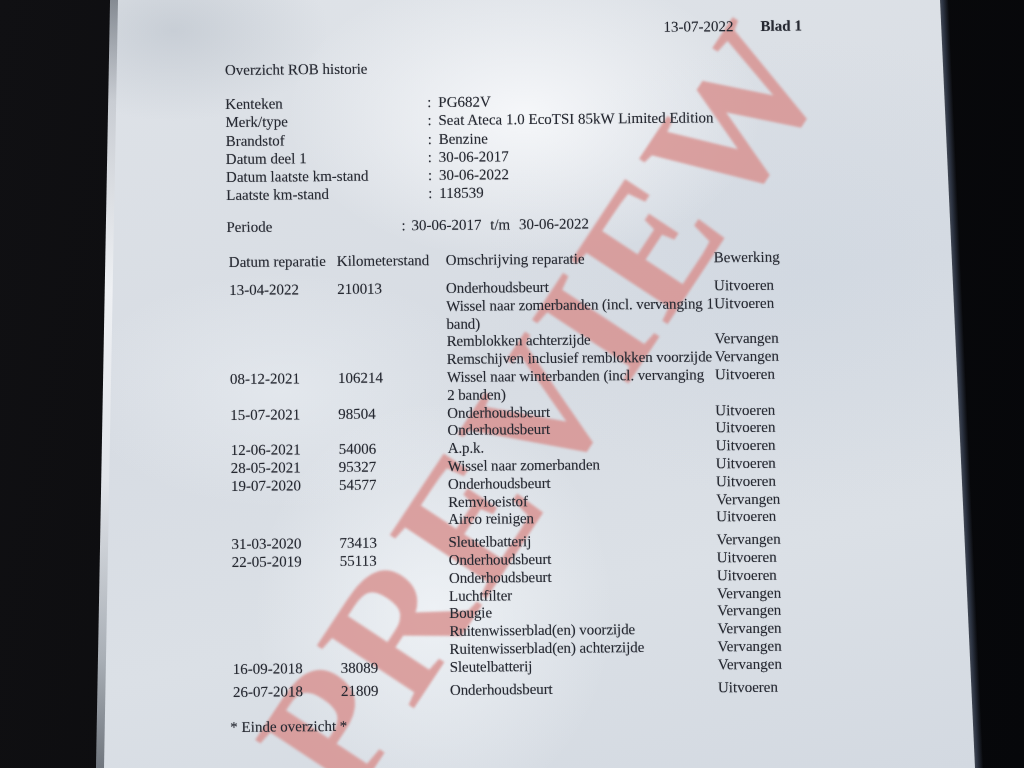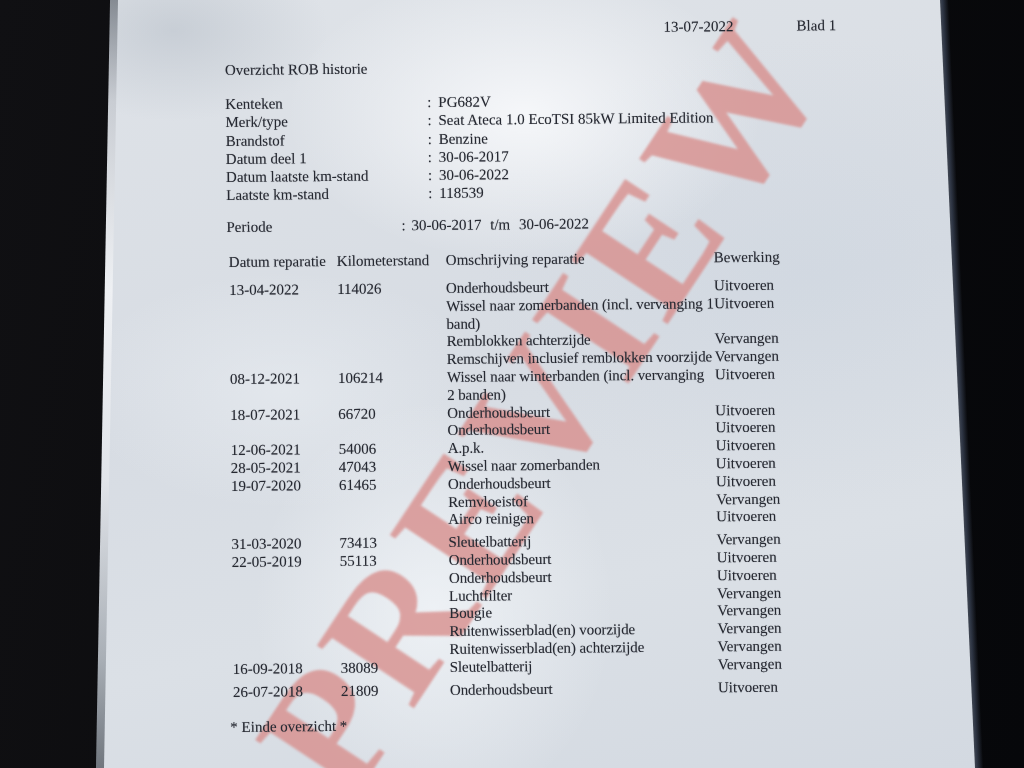--- a/index.html
+++ b/index.html
@@ -70,21 +70,21 @@
     letter-spacing: 6px;
     filter: blur(1px);
     opacity: 0.8;
     z-index: 0;
     text-shadow: none;
     white-space: nowrap;
   }
   .layer { position: relative; z-index: 1; }
   .top-row { position: absolute; top: 20px; left: 0; width: 100%; }
   .print-date { position: absolute; left: 563px; }
-  .page-number { position: absolute; left: 696px; }
+  .page-number { position: absolute; left: 660px; font-weight: bold; }
   .title {
     position: absolute; left: 124px; top: 59px;
     font-size: 15px; font-weight: 400; margin: 0;
   }
   .info-block { position: absolute; left: 124px; top: 92px; }
   .info-row {
     display: grid;
     grid-template-columns: 202px 11px auto;
     height: 18.3px; line-height: 18.3px;
     white-space: nowrap;
@@ -167,21 +167,21 @@
         </div>
         <div class="table-header" id="table-header">
             <div>Datum reparatie</div>
             <div>Kilometerstand</div>
             <div>Omschrijving reparatie</div>
             <div>Bewerking</div>
           </div>
         <div class="table-rows" id="table-rows">
             <div class="trow">
               <div>13-04-2022</div>
-              <div>114026</div>
+              <div>210013</div>
               <div class="desc">
                 <div class="dline">Onderhoudsbeurt</div>
               </div>
               <div>Uitvoeren</div>
             </div>
             <div class="trow">
               <div></div>
               <div></div>
               <div class="desc">
                 <div class="dline">Wissel naar zomerbanden (incl. vervanging 1</div>
@@ -208,22 +208,22 @@
             <div class="trow">
               <div>08-12-2021</div>
               <div>106214</div>
               <div class="desc">
                 <div class="dline">Wissel naar winterbanden (incl. vervanging</div>
                 <div class="dline">2 banden)</div>
               </div>
               <div>Uitvoeren</div>
             </div>
             <div class="trow">
-              <div>18-07-2021</div>
-              <div>66720</div>
+              <div>15-07-2021</div>
+              <div>98504</div>
               <div class="desc">
                 <div class="dline">Onderhoudsbeurt</div>
               </div>
               <div>Uitvoeren</div>
             </div>
             <div class="trow">
               <div></div>
               <div></div>
               <div class="desc">
                 <div class="dline">Onderhoudsbeurt</div>
@@ -233,29 +233,29 @@
             <div class="trow">
               <div>12-06-2021</div>
               <div>54006</div>
               <div class="desc">
                 <div class="dline">A.p.k.</div>
               </div>
               <div>Uitvoeren</div>
             </div>
             <div class="trow">
               <div>28-05-2021</div>
-              <div>47043</div>
+              <div>95327</div>
               <div class="desc">
                 <div class="dline">Wissel naar zomerbanden</div>
               </div>
               <div>Uitvoeren</div>
             </div>
             <div class="trow">
               <div>19-07-2020</div>
-              <div>61465</div>
+              <div>54577</div>
               <div class="desc">
                 <div class="dline">Onderhoudsbeurt</div>
               </div>
               <div>Uitvoeren</div>
             </div>
             <div class="trow">
               <div></div>
               <div></div>
               <div class="desc">
                 <div class="dline">Remvloeistof</div>

